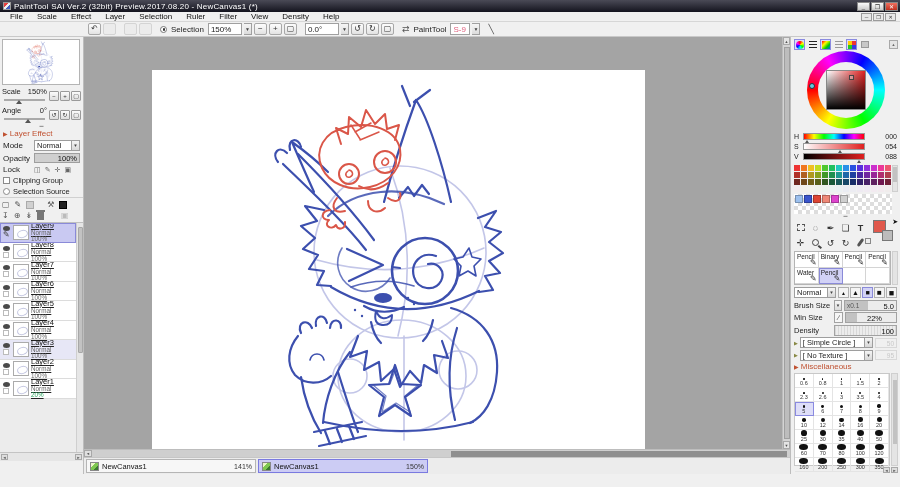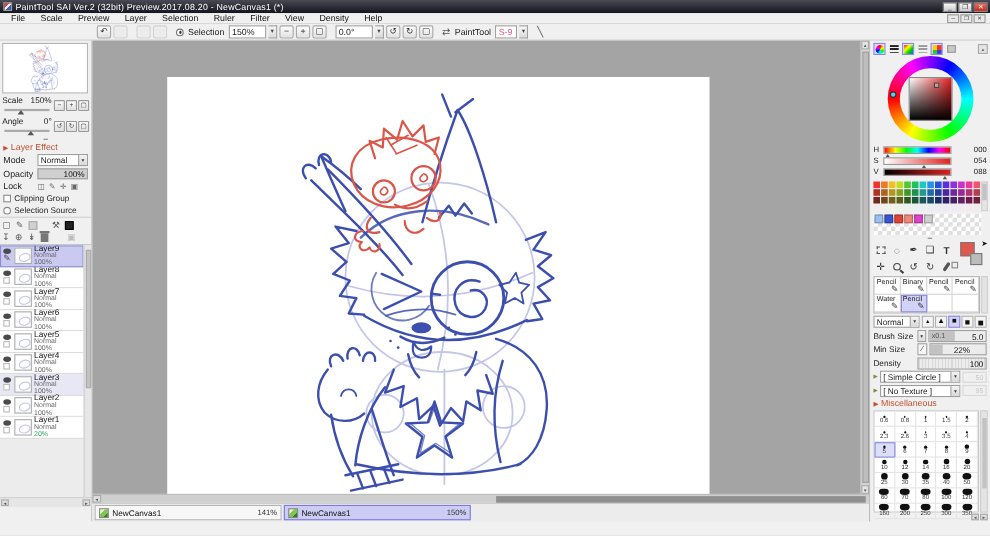--- a/index.html
+++ b/index.html
@@ -77,21 +77,21 @@
   .layers-list{flex:1;background:#ececec;overflow:hidden;}
   .layer-row{height:19.5px;background:#fff;border-bottom:1px solid #dcdcdc;display:flex;align-items:center;padding:1px;gap:2px;}
   .layer-row.sel{background:#c9c9f2;outline:1px solid #8a8ad8;outline-offset:-1px;}
   .layer-row.tint{background:#e7e7f6;}
   .lr-left{width:10px;display:flex;flex-direction:column;align-items:center;gap:1px;}
   .eye{width:7px;height:5px;border-radius:50%;background:#4a4a4a;}
   .lr-ind{width:6px;height:6px;border:1px solid #bbb;background:#fff;font-size:6px;line-height:5px;text-align:center;color:#444;}
   .lr-ind.pen{border:none;background:none;font-size:8px;}
   .lthumb{width:16px;height:15px;background:#fff;border:1px solid #ababab;position:relative;}
   .lthumb::after{content:"";position:absolute;left:3px;top:4px;width:9px;height:6px;border:1px solid #c3c6e0;border-radius:50%;transform:rotate(-15deg);}
-  .lr-text{flex:1;line-height:1.05;}
+  .lr-text{flex:1;line-height:1.05;text-decoration:underline;}
   .lr-name{font-size:7.5px;color:#111;}
   .lr-mode,.lr-op{font-size:6.3px;color:#666;}
   .vscroll{width:7px;background:#e6e6e6;border-left:1px solid #cfcfcf;position:relative;}
   .vscroll .vthumb{position:absolute;left:0.5px;width:5px;background:#c2c2c2;border:1px solid #a8a8a8;border-radius:1px;}
   .lhscroll{height:8px;background:#e6e6e6;display:flex;align-items:center;justify-content:space-between;padding:0 1px;font-size:5px;color:#666;}
   .sq-arrow{width:7px;height:6px;background:#dedede;border:1px solid #a8a8a8;line-height:5px;text-align:center;font-size:4px;color:#555;}
   .left-fill{height:13px;}
 
   
   .viewport{position:relative;flex:1;background:#a4a4a4;overflow:hidden;}
@@ -299,21 +299,21 @@
       <div class="wbtn">_</div>
       <div class="wbtn">❐</div>
       <div class="wbtn close">✕</div>
     </div>
   </div>
 
   <div class="menubar">
     <div class="menu-items" id="menu-items">
         <span class="menu-item">File</span>
         <span class="menu-item">Scale</span>
-        <span class="menu-item">Preview</span>
+        <span class="menu-item">Effect</span>
         <span class="menu-item">Layer</span>
         <span class="menu-item">Selection</span>
         <span class="menu-item">Ruler</span>
         <span class="menu-item">Filter</span>
         <span class="menu-item">View</span>
         <span class="menu-item">Density</span>
         <span class="menu-item">Help</span>
       </div>
     <div class="child-btns">
       <div class="cbtn">─</div>

